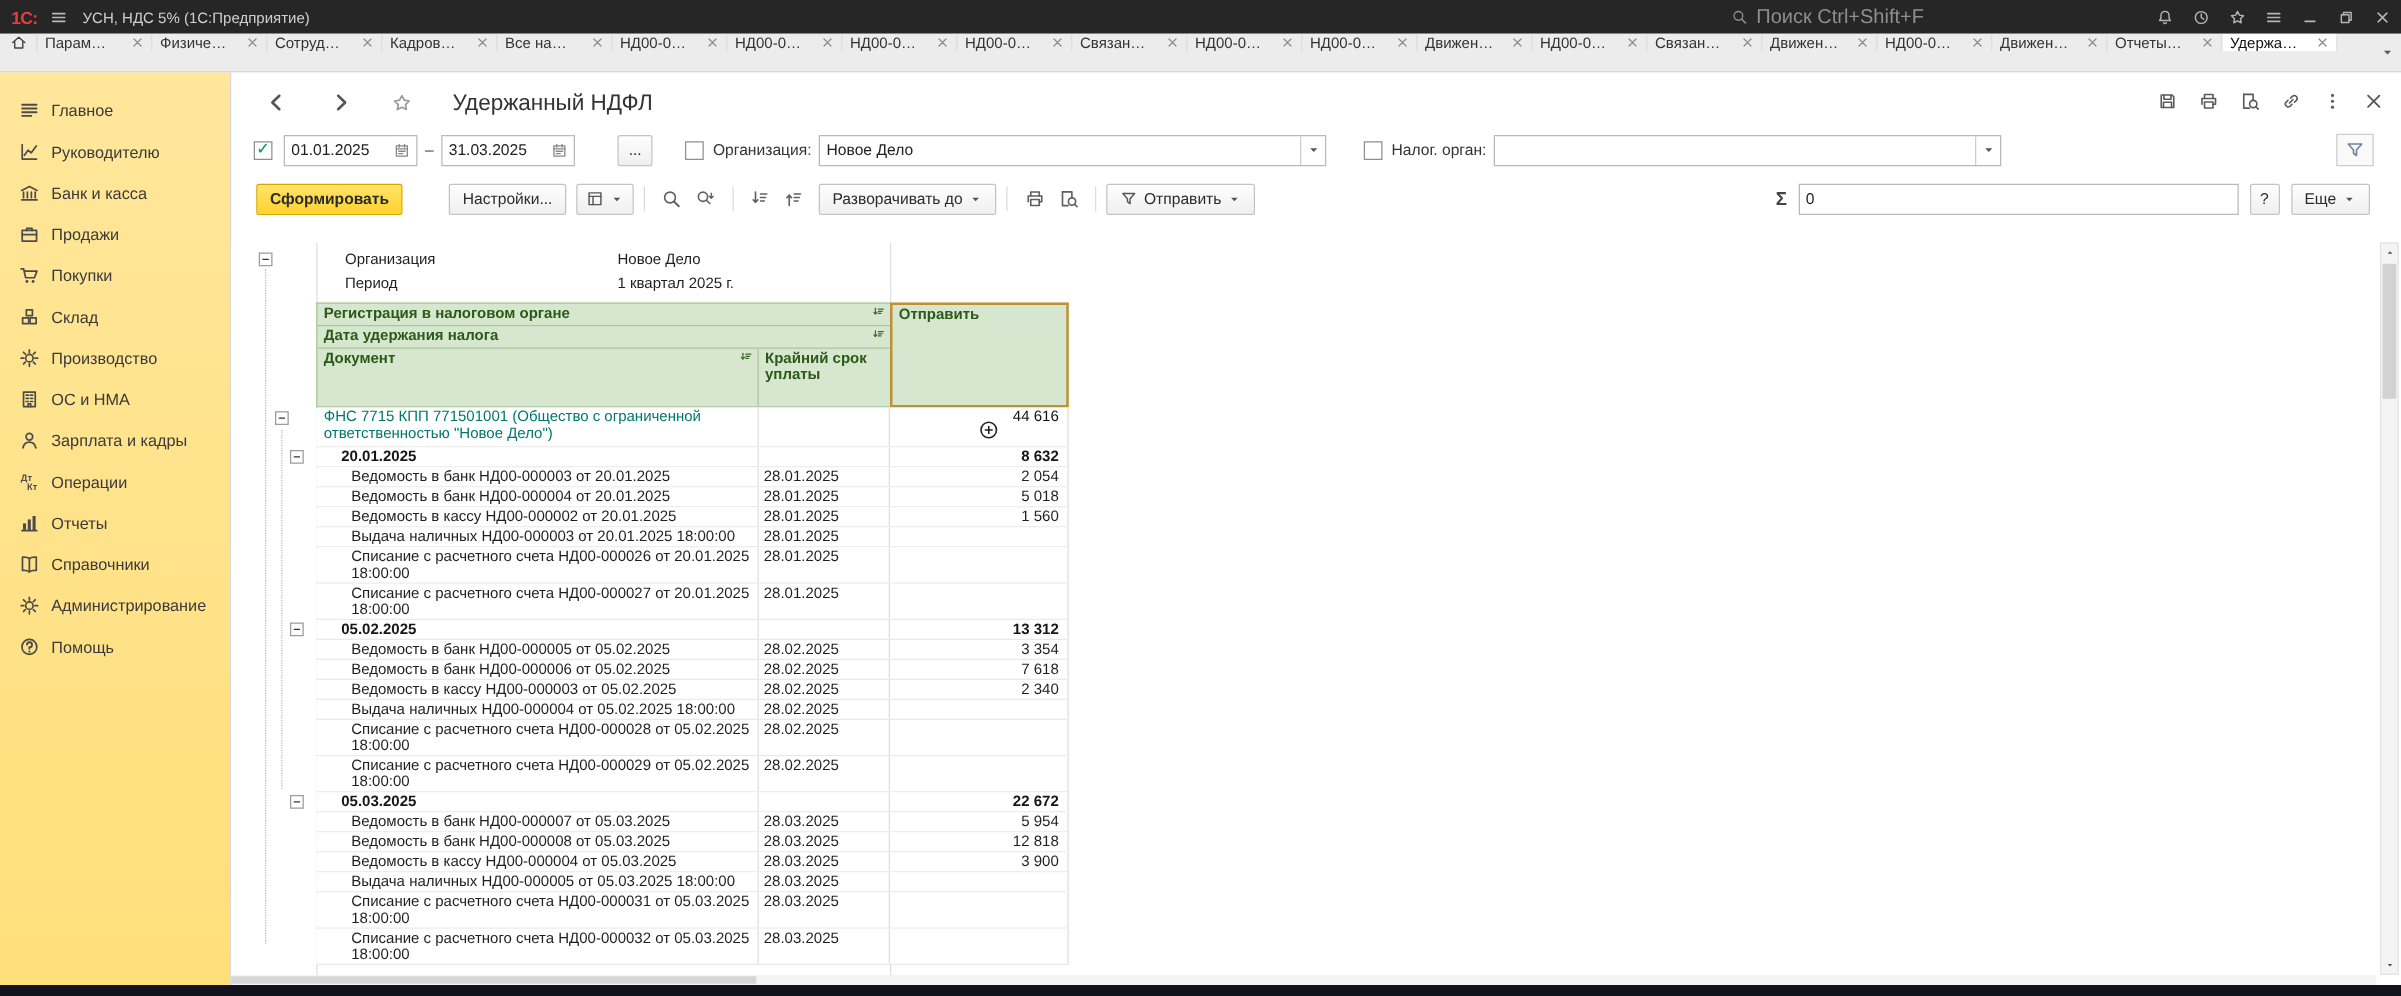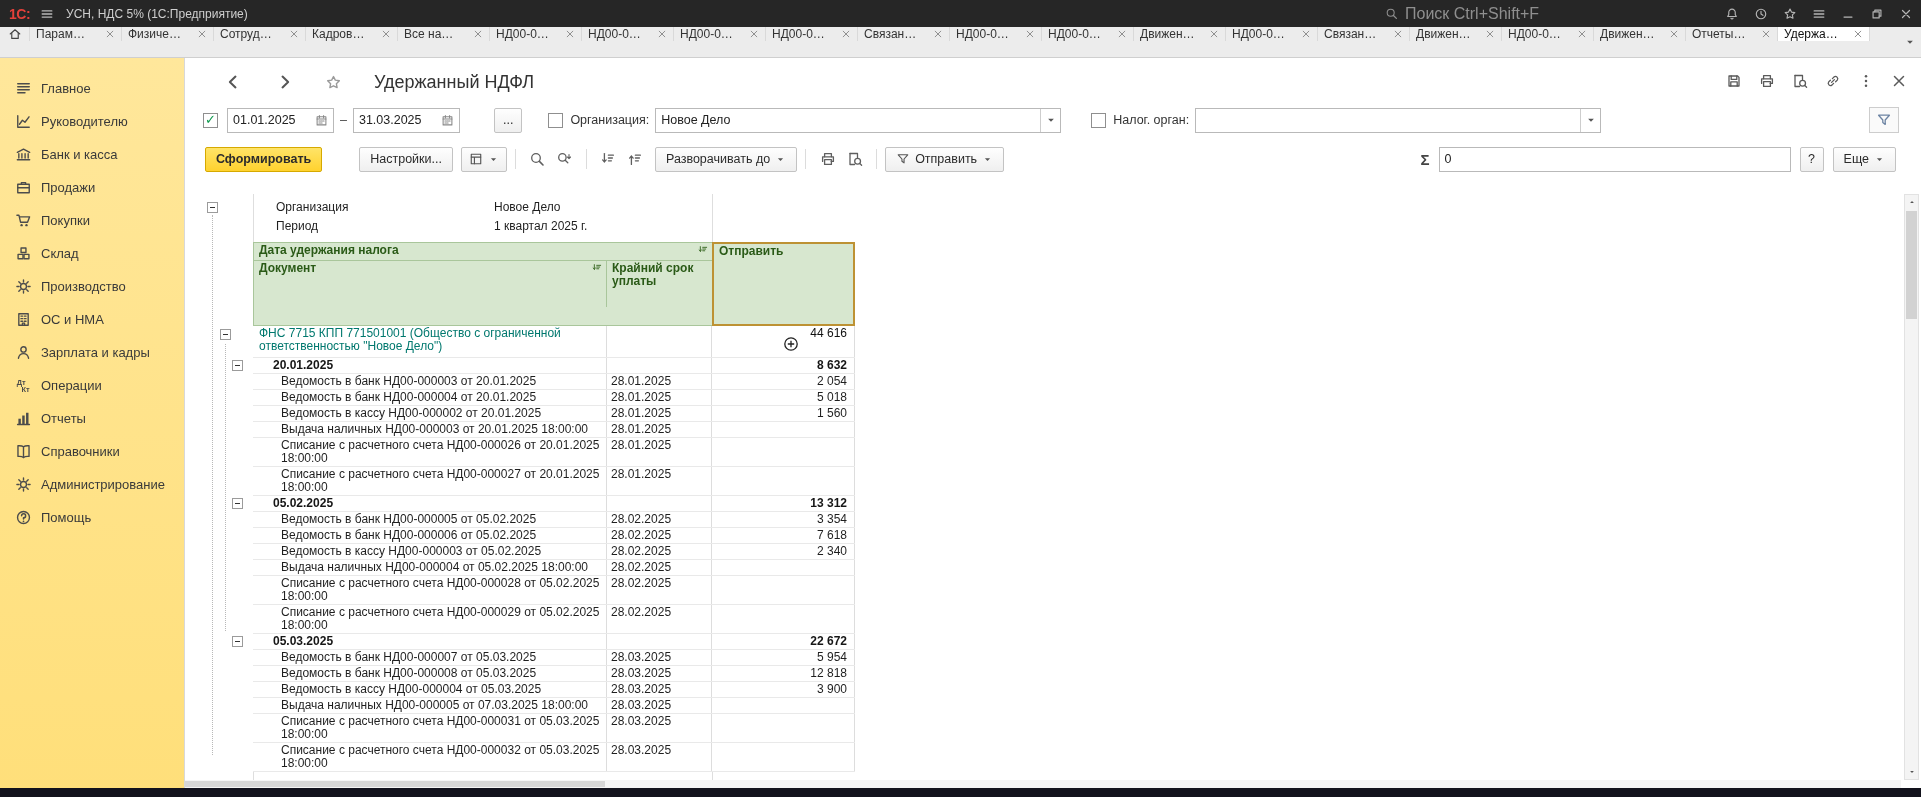--- a/index.html
+++ b/index.html
@@ -29,21 +29,21 @@
 .tab.active{background:#fff;color:#111}
 .tab-label{flex:1;overflow:hidden;white-space:nowrap}
 .tab-x{color:#8a8a8a}
 .tab-more{position:absolute;right:5px;top:0;height:100%;display:flex;align-items:center;color:#555}
 
 .sidebar{position:absolute;left:0;top:58px;width:184px;bottom:9px;background:linear-gradient(180deg,#ffe79b,#ffdf7a);padding-top:14px;overflow:hidden}
 .snav-item{display:flex;align-items:center;gap:9px;padding:8px 15px;font-size:13px;color:#3a3a3a}
 .snav-item .ico{color:#4c4c4c}
 
 .main{position:absolute;left:184px;top:58px;right:0;bottom:9px;background:#fff;border-left:1px solid #d8d8d8}
-.rhdr{position:absolute;left:0;top:6px;right:0;height:36px;display:flex;align-items:center;padding-left:36px;gap:28px}
+.rhdr{position:absolute;left:0;top:6px;right:0;height:36px;display:flex;align-items:center;padding-left:24px;gap:28px}
 .navbtn{display:inline-flex;align-items:center;justify-content:center;width:24px;height:24px;color:#4a4a4a}
 .navbtn.dis{color:#c2c2c2}
 .favstar{color:#9a9a9a}
 .rtitle{font-size:18px;font-weight:400;color:#333;margin-left:4px}
 .rhdr-icons{position:absolute;right:14px;top:9px;display:flex;align-items:center;gap:17px}
 .rhdr-icons .ico{color:#5a5a5a}
 
 .frow{position:absolute;left:0;top:46px;right:0;height:32px;display:flex;align-items:center;font-size:12.5px;color:#333}
 .cb{width:15px;height:15px;border:1px solid #8f8f8f;background:#fff;display:inline-flex;align-items:center;justify-content:center;flex:none;position:relative}
 .cb.checked::after{content:"\2713";color:#0e9a4e;font-size:13px;font-weight:bold;margin-top:-2px}
@@ -738,20 +738,30 @@
             </div>
             <div class="irow">
               <span class="il">Период</span>
               <span>1 квартал 2025 г.</span>
             </div>
           </div>
 
         <div class="ghead">
           <div class="gh-left">
             <div class="gh-row">
+              <span>Регистрация в налоговом органе</span>
+              <span class="ico s11">
+                  <svg viewBox="0 0 16 16" fill="none" stroke="currentColor" stroke-width="1.3" stroke-linecap="round" stroke-linejoin="round">
+                    <path d="M3.4 2.4v6.6" stroke-width="1.4"></path>
+                    <path d="M3.4 9L1.6 7.2M3.4 9l1.8-1.8" stroke-width="1.4"></path>
+                    <path d="M6.8 3.4h5.8M6.8 5.9h4.4M6.8 8.4h3" stroke-width="1.4"></path>
+                  </svg>
+                </span>
+            </div>
+            <div class="gh-row">
               <span>Дата удержания налога</span>
               <span class="ico s11">
                   <svg viewBox="0 0 16 16" fill="none" stroke="currentColor" stroke-width="1.3" stroke-linecap="round" stroke-linejoin="round">
                     <path d="M3.4 2.4v6.6" stroke-width="1.4"></path>
                     <path d="M3.4 9L1.6 7.2M3.4 9l1.8-1.8" stroke-width="1.4"></path>
                     <path d="M6.8 3.4h5.8M6.8 5.9h4.4M6.8 8.4h3" stroke-width="1.4"></path>
                   </svg>
                 </span>
             </div>
             <div class="gh-split">
@@ -869,21 +879,21 @@
               <div class="c-doc">Ведомость в банк НД00-000008 от 05.03.2025</div>
               <div class="c-dl">28.03.2025</div>
               <div class="c-val">12 818</div>
             </div>
             <div class="trow r-doc">
               <div class="c-doc">Ведомость в кассу НД00-000004 от 05.03.2025</div>
               <div class="c-dl">28.03.2025</div>
               <div class="c-val">3 900</div>
             </div>
             <div class="trow r-doc">
-              <div class="c-doc">Выдача наличных НД00-000005 от 07.03.2025 18:00:00</div>
+              <div class="c-doc">Выдача наличных НД00-000005 от 05.03.2025 18:00:00</div>
               <div class="c-dl">28.03.2025</div>
               <div class="c-val"></div>
             </div>
             <div class="trow r-doc">
               <div class="c-doc">Списание с расчетного счета НД00-000031 от 05.03.2025 18:00:00</div>
               <div class="c-dl">28.03.2025</div>
               <div class="c-val"></div>
             </div>
             <div class="trow r-doc">
               <div class="c-doc">Списание с расчетного счета НД00-000032 от 05.03.2025 18:00:00</div>

